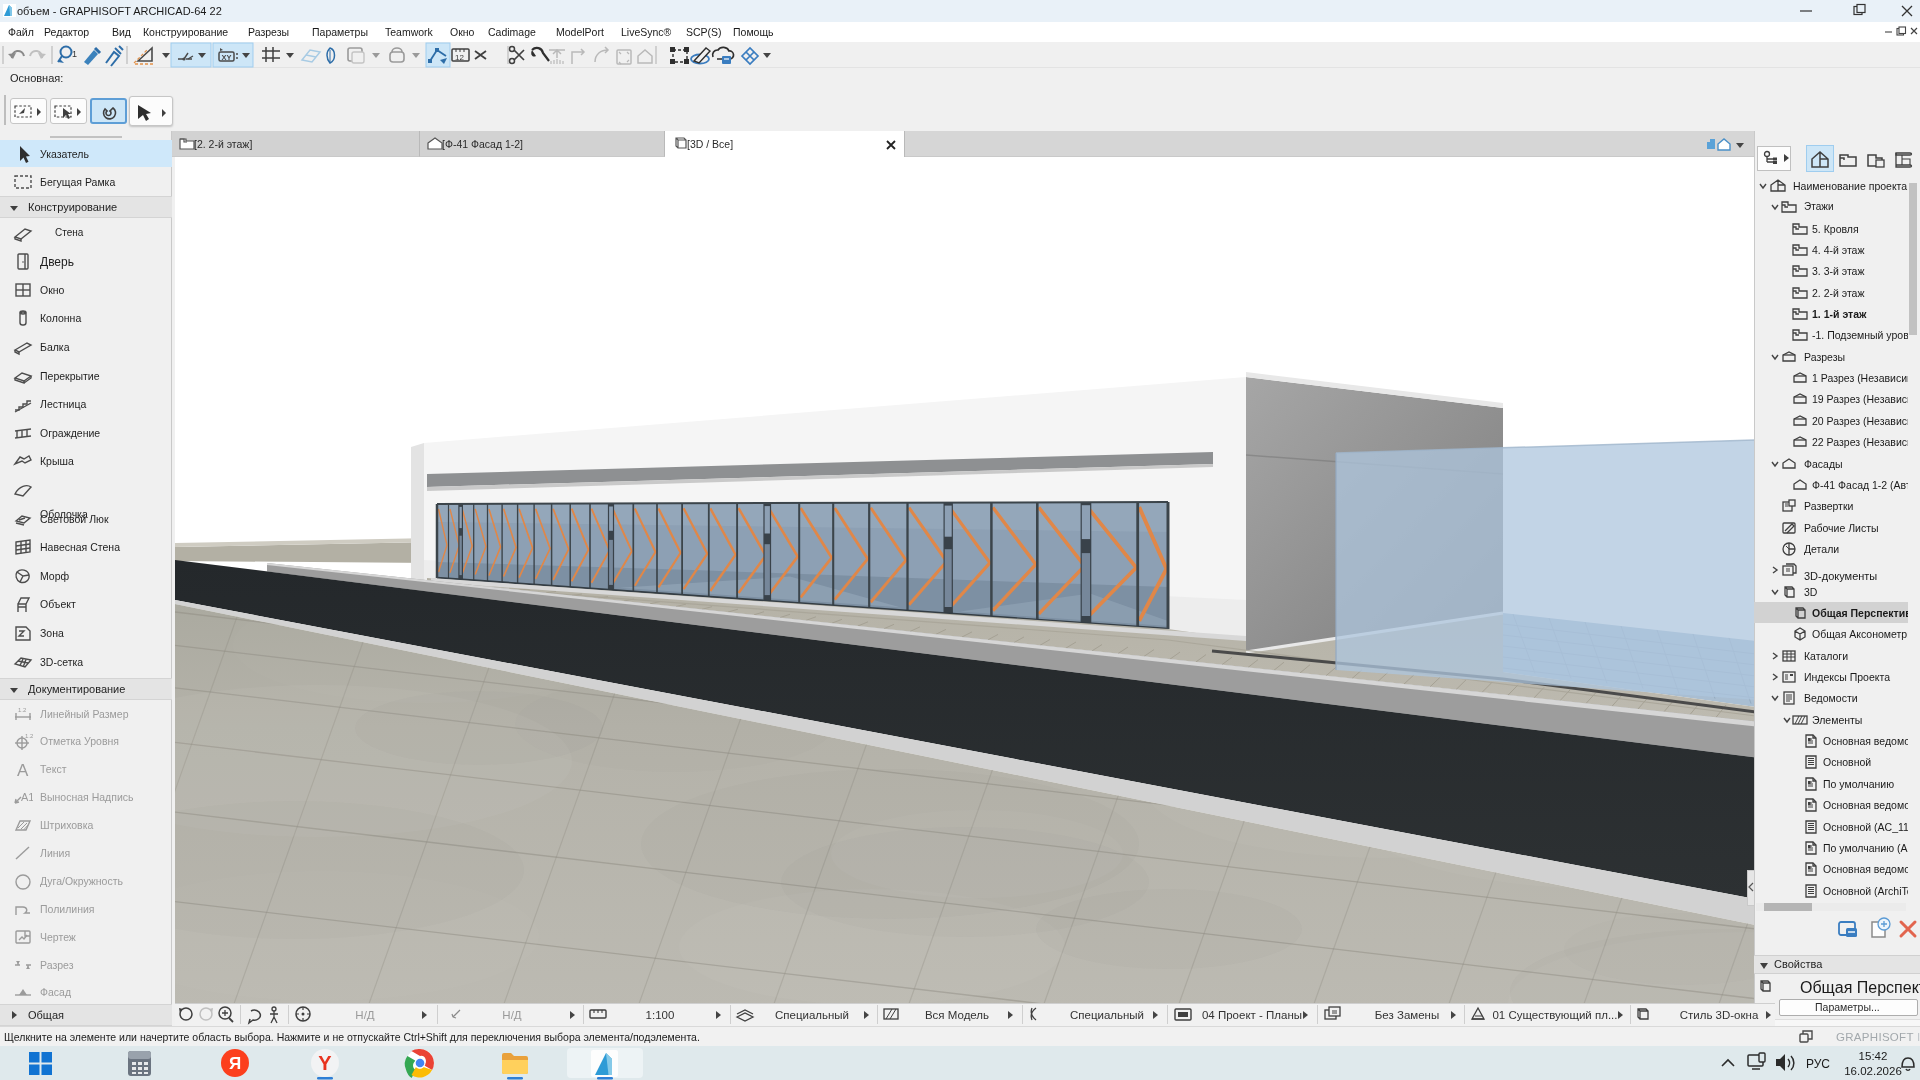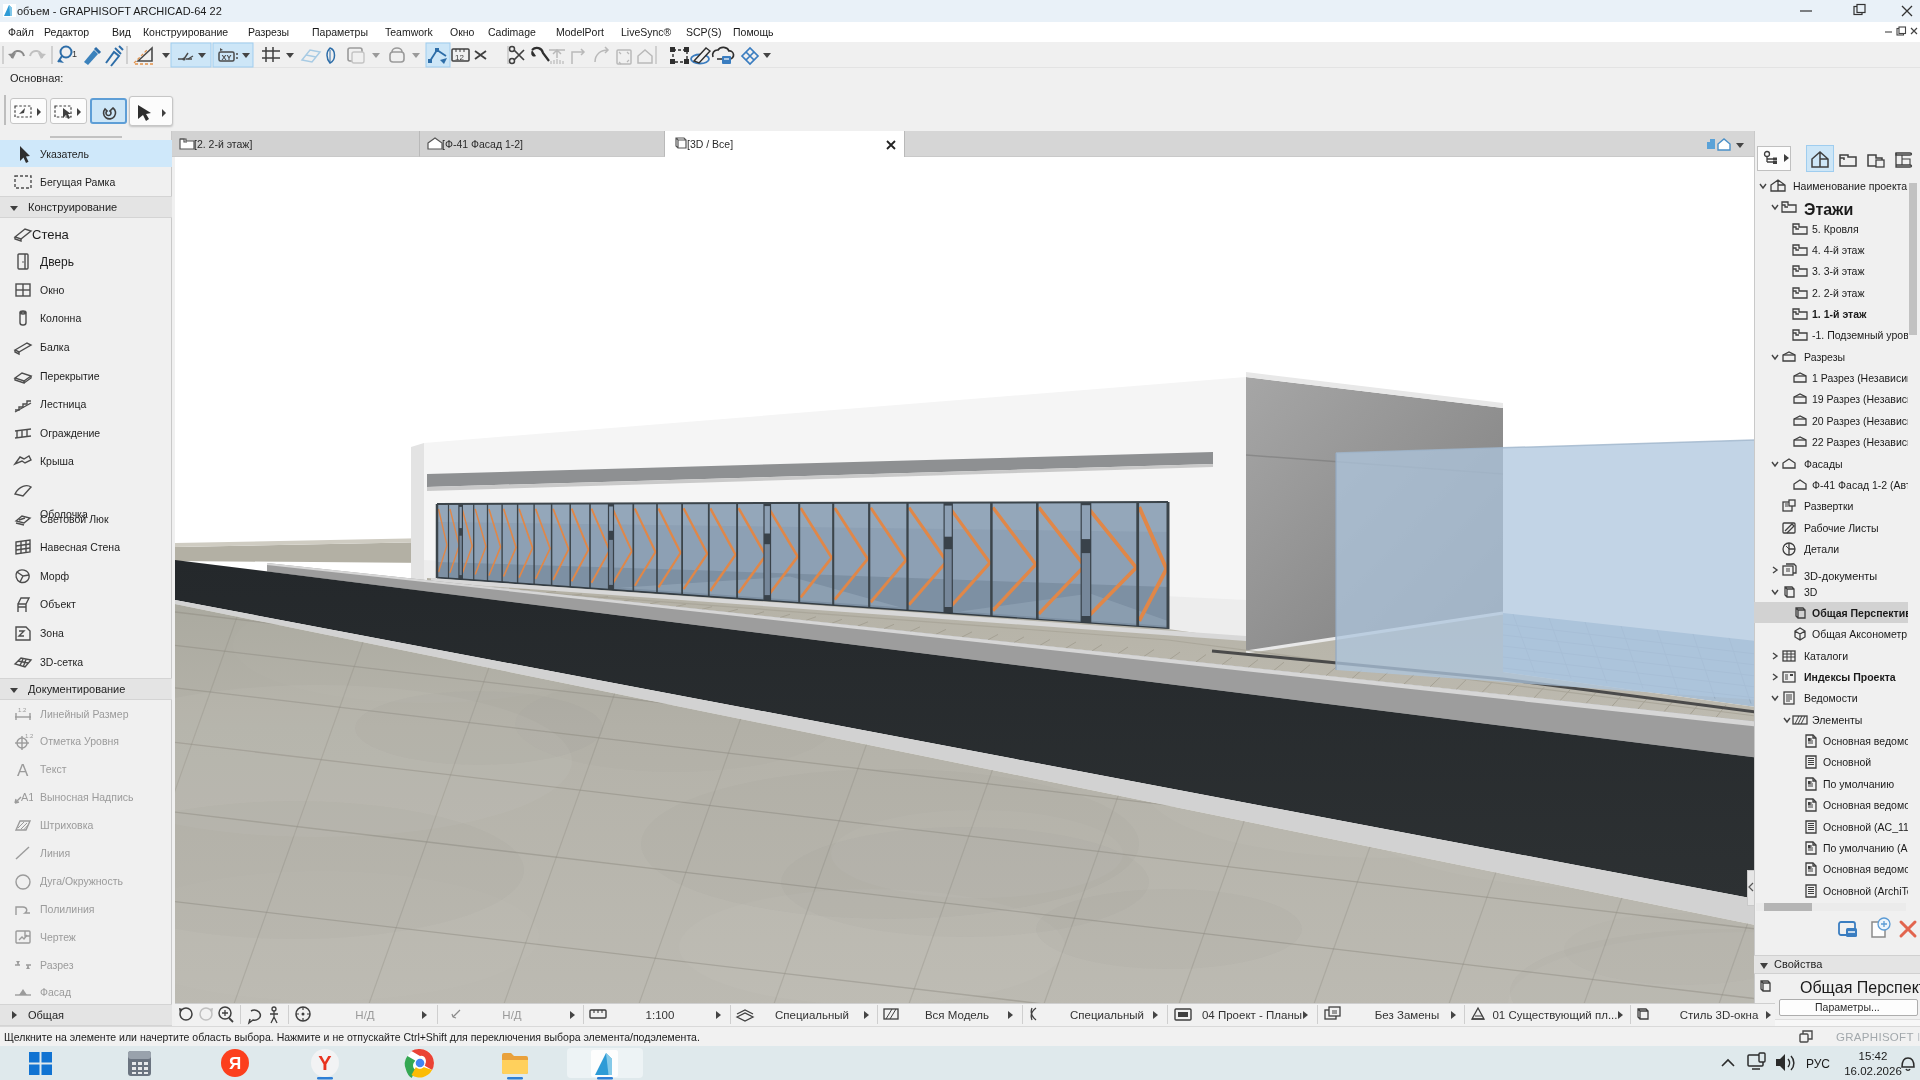--- a/index.html
+++ b/index.html
@@ -179,21 +179,21 @@
 <div class="abs txt" style="left:40px;top:176px;font-size:10.5px;color:#1e1e1e">Бегущая Рамка</div>
 <div class="abs" style="left:0;top:196px;width:172px;height:22px;background:#e4e4e4;border-top:1px solid #d4d4d4;border-bottom:1px solid #d4d4d4"></div>
 <svg class="abs" style="left:6px;top:199px" width="16" height="16" viewBox="0 0 16 16">
     <path d="M4,7 l8,0 l-4,5 Z" fill="#3f3f3f"></path>
   </svg>
 <div class="abs txt" style="left:28px;top:201px;font-size:11px;color:#1e1e1e">Конструирование</div>
 <svg class="abs" style="left:13px;top:223px" width="20" height="20" viewBox="0 0 20 20">
     <path d="M2,14 L12,6 L18,8 L8,16 Z" stroke="#4d4d4d" stroke-width="1.4" fill="none"></path>
     <path d="M2,14 L2,16 L8,18 L8,16" stroke="#4d4d4d" stroke-width="1.4" fill="none"></path>
   </svg>
-<div class="abs txt" style="left:32px;top:227px;font-size:13px;color:#1e1e1e">Стена</div>
+<div class="abs txt" style="left:55px;top:227px;font-size:10px;color:#1e1e1e">Стена</div>
 <svg class="abs" style="left:13px;top:251px" width="20" height="20" viewBox="0 0 20 20">
     <rect x="5" y="3" width="10" height="15" rx="1" stroke="#4d4d4d" stroke-width="1.4" fill="none"></rect>
     <path d="M12,3 L12,18" stroke="#4d4d4d" stroke-width="1.4" fill="none"></path>
     <circle cx="10" cy="11" r="0.8" fill="#4d4d4d"></circle>
   </svg>
 <div class="abs txt" style="left:40px;top:255px;font-size:12px;color:#1e1e1e">Дверь</div>
 <svg class="abs" style="left:13px;top:280px" width="20" height="20" viewBox="0 0 20 20">
     <rect x="3" y="4" width="14" height="12" stroke="#4d4d4d" stroke-width="1.4" fill="none"></rect>
     <line x1="10" y1="4" x2="10" y2="16" stroke="#4d4d4d" stroke-width="1.4" fill="none"></line>
     <line x1="3" y1="10" x2="17" y2="10" stroke="#4d4d4d" stroke-width="1.4" fill="none"></line>
@@ -624,21 +624,21 @@
       <path d="M1,7 L8,2 L15,7 L15,13 L1,13 Z M8,2 L8,13 M8,7 L15,7" stroke="#3f3f3f" stroke-width="1.3" fill="none"></path>
     </svg>
 <div class="abs txt" style="left:39px;top:5px;font-size:10.5px;font-weight:normal;color:#1a1a1a">Наименование проекта</div>
 <svg class="abs" style="left:16px;top:27px" width="10" height="10" viewBox="0 0 10 10">
       <path d="M2,3 L5,7 L8,3" fill="none" stroke="#444" stroke-width="1.4"></path>
     </svg>
 <svg class="abs" style="left:27px;top:24px" width="16" height="16" viewBox="0 0 16 16">
       <path d="M1,5 L1,13 L15,13 L15,6 L7,6 L7,3 L1,3 Z" stroke="#3f3f3f" stroke-width="1.3" fill="none"></path>
       <path d="M1,6 L4,6 L4,8 L7,8" stroke="#3f3f3f" stroke-width="1.3" fill="none"></path>
     </svg>
-<div class="abs txt" style="left:50px;top:26px;font-size:16px;font-weight:bold;color:#1a1a1a">Этажи</div>
+<div class="abs txt" style="left:50px;top:26px;font-size:10px;font-weight:normal;color:#1a1a1a">Этажи</div>
 <svg class="abs" style="left:38px;top:46px" width="16" height="16" viewBox="0 0 16 16">
       <path d="M1,5 L1,13 L15,13 L15,6 L7,6 L7,3 L1,3 Z" stroke="#3f3f3f" stroke-width="1.3" fill="none"></path>
       <path d="M1,6 L4,6 L4,8 L7,8" stroke="#3f3f3f" stroke-width="1.3" fill="none"></path>
     </svg>
 <div class="abs txt" style="left:58px;top:48px;font-size:10.5px;font-weight:normal;color:#1a1a1a">5. Кровля</div>
 <svg class="abs" style="left:38px;top:67px" width="16" height="16" viewBox="0 0 16 16">
       <path d="M1,5 L1,13 L15,13 L15,6 L7,6 L7,3 L1,3 Z" stroke="#3f3f3f" stroke-width="1.3" fill="none"></path>
       <path d="M1,6 L4,6 L4,8 L7,8" stroke="#3f3f3f" stroke-width="1.3" fill="none"></path>
     </svg>
 <div class="abs txt" style="left:58px;top:69px;font-size:10.5px;font-weight:normal;color:#1a1a1a">4. 4-й этаж</div>
@@ -752,21 +752,21 @@
     </svg>
 <div class="abs txt" style="left:50px;top:475px;font-size:10.5px;font-weight:normal;color:#1a1a1a">Каталоги</div>
 <svg class="abs" style="left:16px;top:497px" width="10" height="10" viewBox="0 0 10 10">
       <path d="M3,2 L7,5 L3,8" fill="none" stroke="#444" stroke-width="1.4"></path>
     </svg>
 <svg class="abs" style="left:27px;top:494px" width="16" height="16" viewBox="0 0 16 16">
       <rect x="2" y="3" width="12" height="10" stroke="#3f3f3f" stroke-width="1.3" fill="none"></rect>
       <path d="M4,6 l3,0 M4,8 l3,0 M4,10 l3,0" stroke="#3f3f3f" stroke-width="1"></path>
       <rect x="9" y="5" width="3" height="2" fill="#3f3f3f"></rect>
     </svg>
-<div class="abs txt" style="left:50px;top:496px;font-size:10.5px;font-weight:bold;color:#1a1a1a">Индексы Проекта</div>
+<div class="abs txt" style="left:50px;top:496px;font-size:10.5px;font-weight:normal;color:#1a1a1a">Индексы Проекта</div>
 <svg class="abs" style="left:16px;top:518px" width="10" height="10" viewBox="0 0 10 10">
       <path d="M2,3 L5,7 L8,3" fill="none" stroke="#444" stroke-width="1.4"></path>
     </svg>
 <svg class="abs" style="left:27px;top:515px" width="16" height="16" viewBox="0 0 16 16">
       <rect x="3" y="2" width="10" height="12" stroke="#3f3f3f" stroke-width="1.3" fill="none"></rect>
       <path d="M5,5 l6,0 M5,7 l6,0 M5,9 l6,0 M5,11 l4,0" stroke="#3f3f3f" stroke-width="1"></path>
     </svg>
 <div class="abs txt" style="left:50px;top:517px;font-size:10.5px;font-weight:normal;color:#1a1a1a">Ведомости</div>
 <svg class="abs" style="left:28px;top:540px" width="10" height="10" viewBox="0 0 10 10">
       <path d="M2,3 L5,7 L8,3" fill="none" stroke="#444" stroke-width="1.4"></path>

